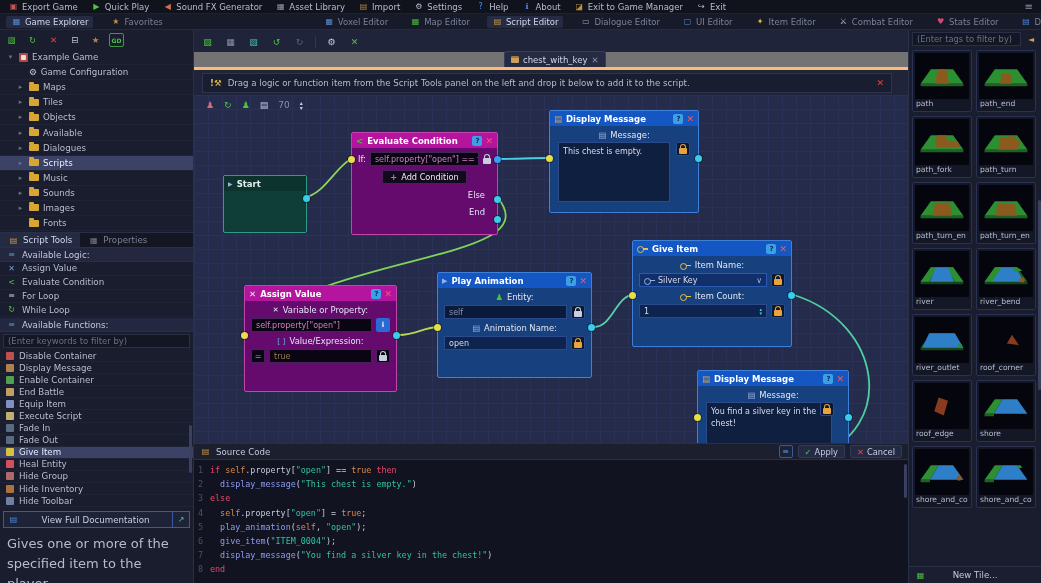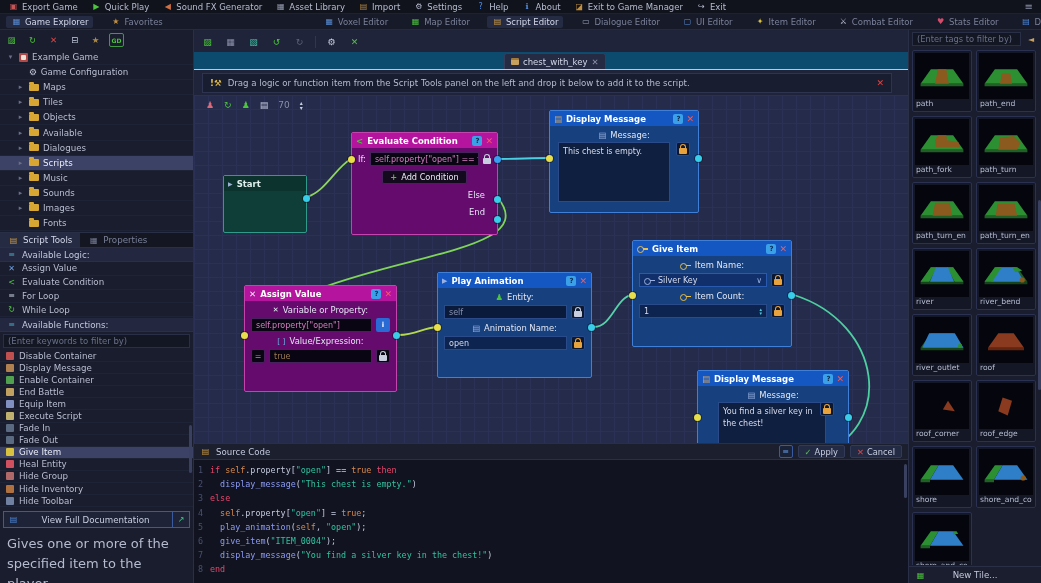--- a/index.html
+++ b/index.html
@@ -41,21 +41,21 @@
 #doc-row{position:absolute;left:3px;right:3px;top:481px;height:17px;border:1px solid #3a5aa0;background:#1e2338;display:flex;align-items:center}
 #doc-row .doc-label{flex:1;text-align:center;font-size:8.7px;color:#c9cee0}
 #doc-go{width:17px;height:15px;border-left:1px solid #3a5aa0;display:flex;align-items:center;justify-content:center;color:#4cc48a;font-size:8px}
 #func-desc{position:absolute;left:0;top:500px;width:100%;padding:4px 7px;font-size:13px;color:#b6bccf;line-height:1.55}
 .vscroll{position:absolute;width:3px;border-radius:2px;background:#3a4160}
 
 #center{position:absolute;left:194px;top:30px;width:714px;height:553px;background:#20243a}
 #center-toolbar{position:absolute;left:6px;top:3px;height:17px;display:flex;gap:8px;align-items:center}
 .ct-btn{width:15px;height:15px;display:flex;align-items:center;justify-content:center;font-size:9px}
 .ct-sep{width:1px;height:12px;background:#303652}
-#tab-row{position:absolute;left:0;top:22px;width:100%;height:18px;border-bottom:1px solid #fdba74;background:#0c4a6e}
+#tab-row{position:absolute;left:0;top:22px;width:100%;height:18px;border-bottom:3px solid #fdba74;background:#737373}
 #script-tab{position:absolute;left:310px;bottom:0;height:16px;background:#262b44;border:1px solid #363c5c;border-bottom:none;border-radius:3px 3px 0 0;display:flex;align-items:center;gap:4px;padding:0 6px;font-size:8.5px;color:#d3d7e8}
 .chest-ico{display:inline-block;width:8px;height:7px;background:#c8a060;border-radius:1px;border-top:2px solid #a07838}
 #hint-bar{position:absolute;left:8px;top:43px;width:690px;height:20px;background:#191d30;border:1px solid #2e3450;display:flex;align-items:center;gap:6px;padding:0 7px;font-size:8.6px;color:#b6bccf}
 #hint-close{margin-left:auto;color:#e04545;font-weight:bold;font-size:9px}
 
 #canvas{position:absolute;left:0;top:65px;width:714px;height:348px;overflow:hidden;background-color:#252b4b;background-image:linear-gradient(#2b3156 1px,transparent 1px),linear-gradient(90deg,#2b3156 1px,transparent 1px),linear-gradient(#343c6e 1px,transparent 1px),linear-gradient(90deg,#343c6e 1px,transparent 1px);background-size:14px 14px,14px 14px,70px 70px,70px 70px}
 #canvas-toolbar{position:absolute;left:12px;top:5px;display:flex;gap:10px;align-items:center;z-index:3;font-size:9px;color:#c3c8dc}
 .wires{position:absolute;left:0;top:0;z-index:0}
 .wires path{fill:none;stroke-width:1.8;stroke-linecap:round}
 .node{position:absolute;border-radius:2px;z-index:1;border:1px solid}
@@ -613,21 +613,21 @@
           <span>Display Message</span>
         <span class="hbtns">
             <span class="hq">?</span>
             <span class="hx">✕</span>
           </span>
         </div>
       <div class="nlabel">
           <span style="color:#9ab0e0">▤</span>
           <span>Message:</span>
         </div>
-      <div class="ta" style="left:20px;top:31px;width:108px;height:62px"><span>You find a silver key in the chest!</span></div>
+      <div class="ta" style="left:8px;top:31px;width:126px;height:62px"><span>You find a silver key in the chest!</span></div>
       <div class="nbtn dark" style="position:absolute;left:122px;top:31px">
           <span class="lk" style="color:#e8a33c"></span>
         </div>
       <span class="port in" style="top:43px"></span>
       <span class="port out" style="top:43px"></span>
     </div>
   </div>
 
   <div id="source">
     <div id="source-hdr">
@@ -757,29 +757,20 @@
             <polygon points="6,30 56,30 56,33 6,33" fill="#16441b"></polygon>
             <polygon points="16,13 46,13 56,30 8,30" fill="#2f7fc8"></polygon>
             <circle cx="52" cy="28" r="2.5" fill="#2c9033"></circle>
           </svg>
         </div>
         <div class="tile-name">river_outlet</div>
       </div>
       <div class="tile-card">
         <div class="tile-thumb">
           <svg width="54" height="36" viewBox="0 0 62 42">
-            <polygon points="10,30 22,13 40,13 52,30" fill="#8a3a1e"></polygon>
-            <polygon points="10,30 52,30 52,33 10,33" fill="#63250f"></polygon>
-          </svg>
-        </div>
-        <div class="tile-name">roof</div>
-      </div>
-      <div class="tile-card">
-        <div class="tile-thumb">
-          <svg width="54" height="36" viewBox="0 0 62 42">
             <polygon points="38,15 46,27 32,25" fill="#8a3a1e"></polygon>
           </svg>
         </div>
         <div class="tile-name">roof_corner</div>
       </div>
       <div class="tile-card">
         <div class="tile-thumb">
           <svg width="54" height="36" viewBox="0 0 62 42">
             <polygon points="27,11 38,15 33,32 22,27" fill="#8a3a1e"></polygon>
           </svg>

